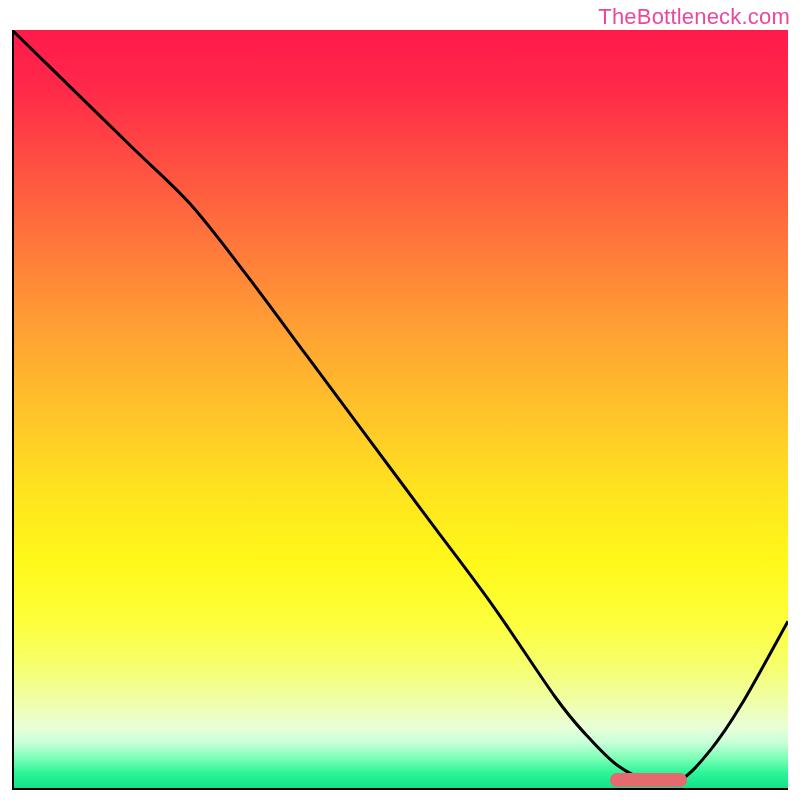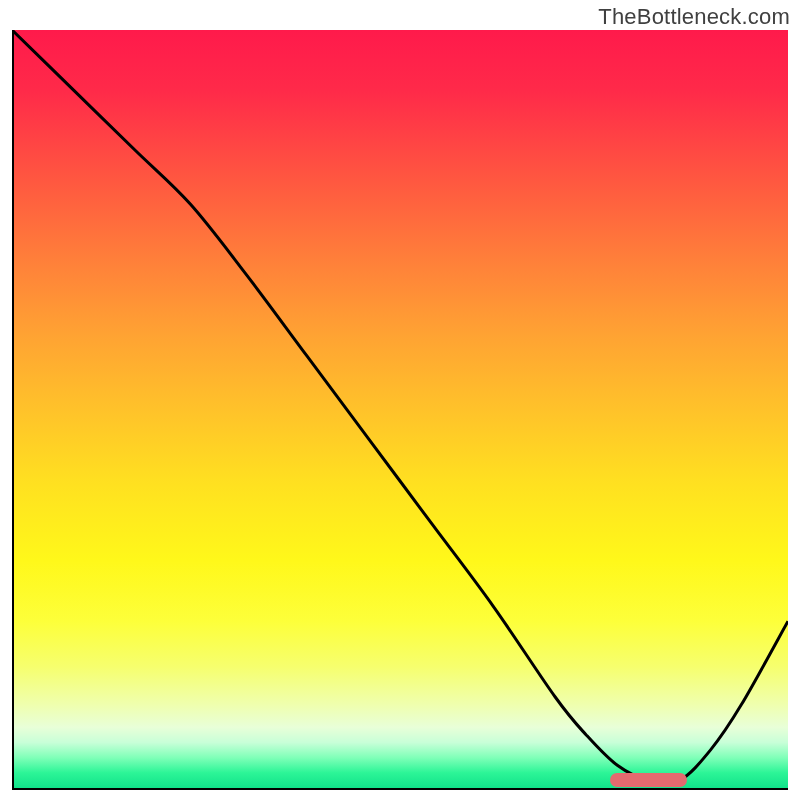--- a/index.html
+++ b/index.html
@@ -72,21 +72,21 @@
   .marker {
     position: absolute;
     height: 14px;
     border-radius: 8px;
     background: #e46a6f;
   }
   .watermark {
     position: absolute;
     top: 4px;
     right: 10px;
-    color: #404040;
+    color: #ec4899;
     font-size: 22px;
     letter-spacing: 0.2px;
   }
 </style>
 </head>
 <body>
 
 <div class="chart-wrap">
 
   <div class="watermark">TheBottleneck.com</div>

